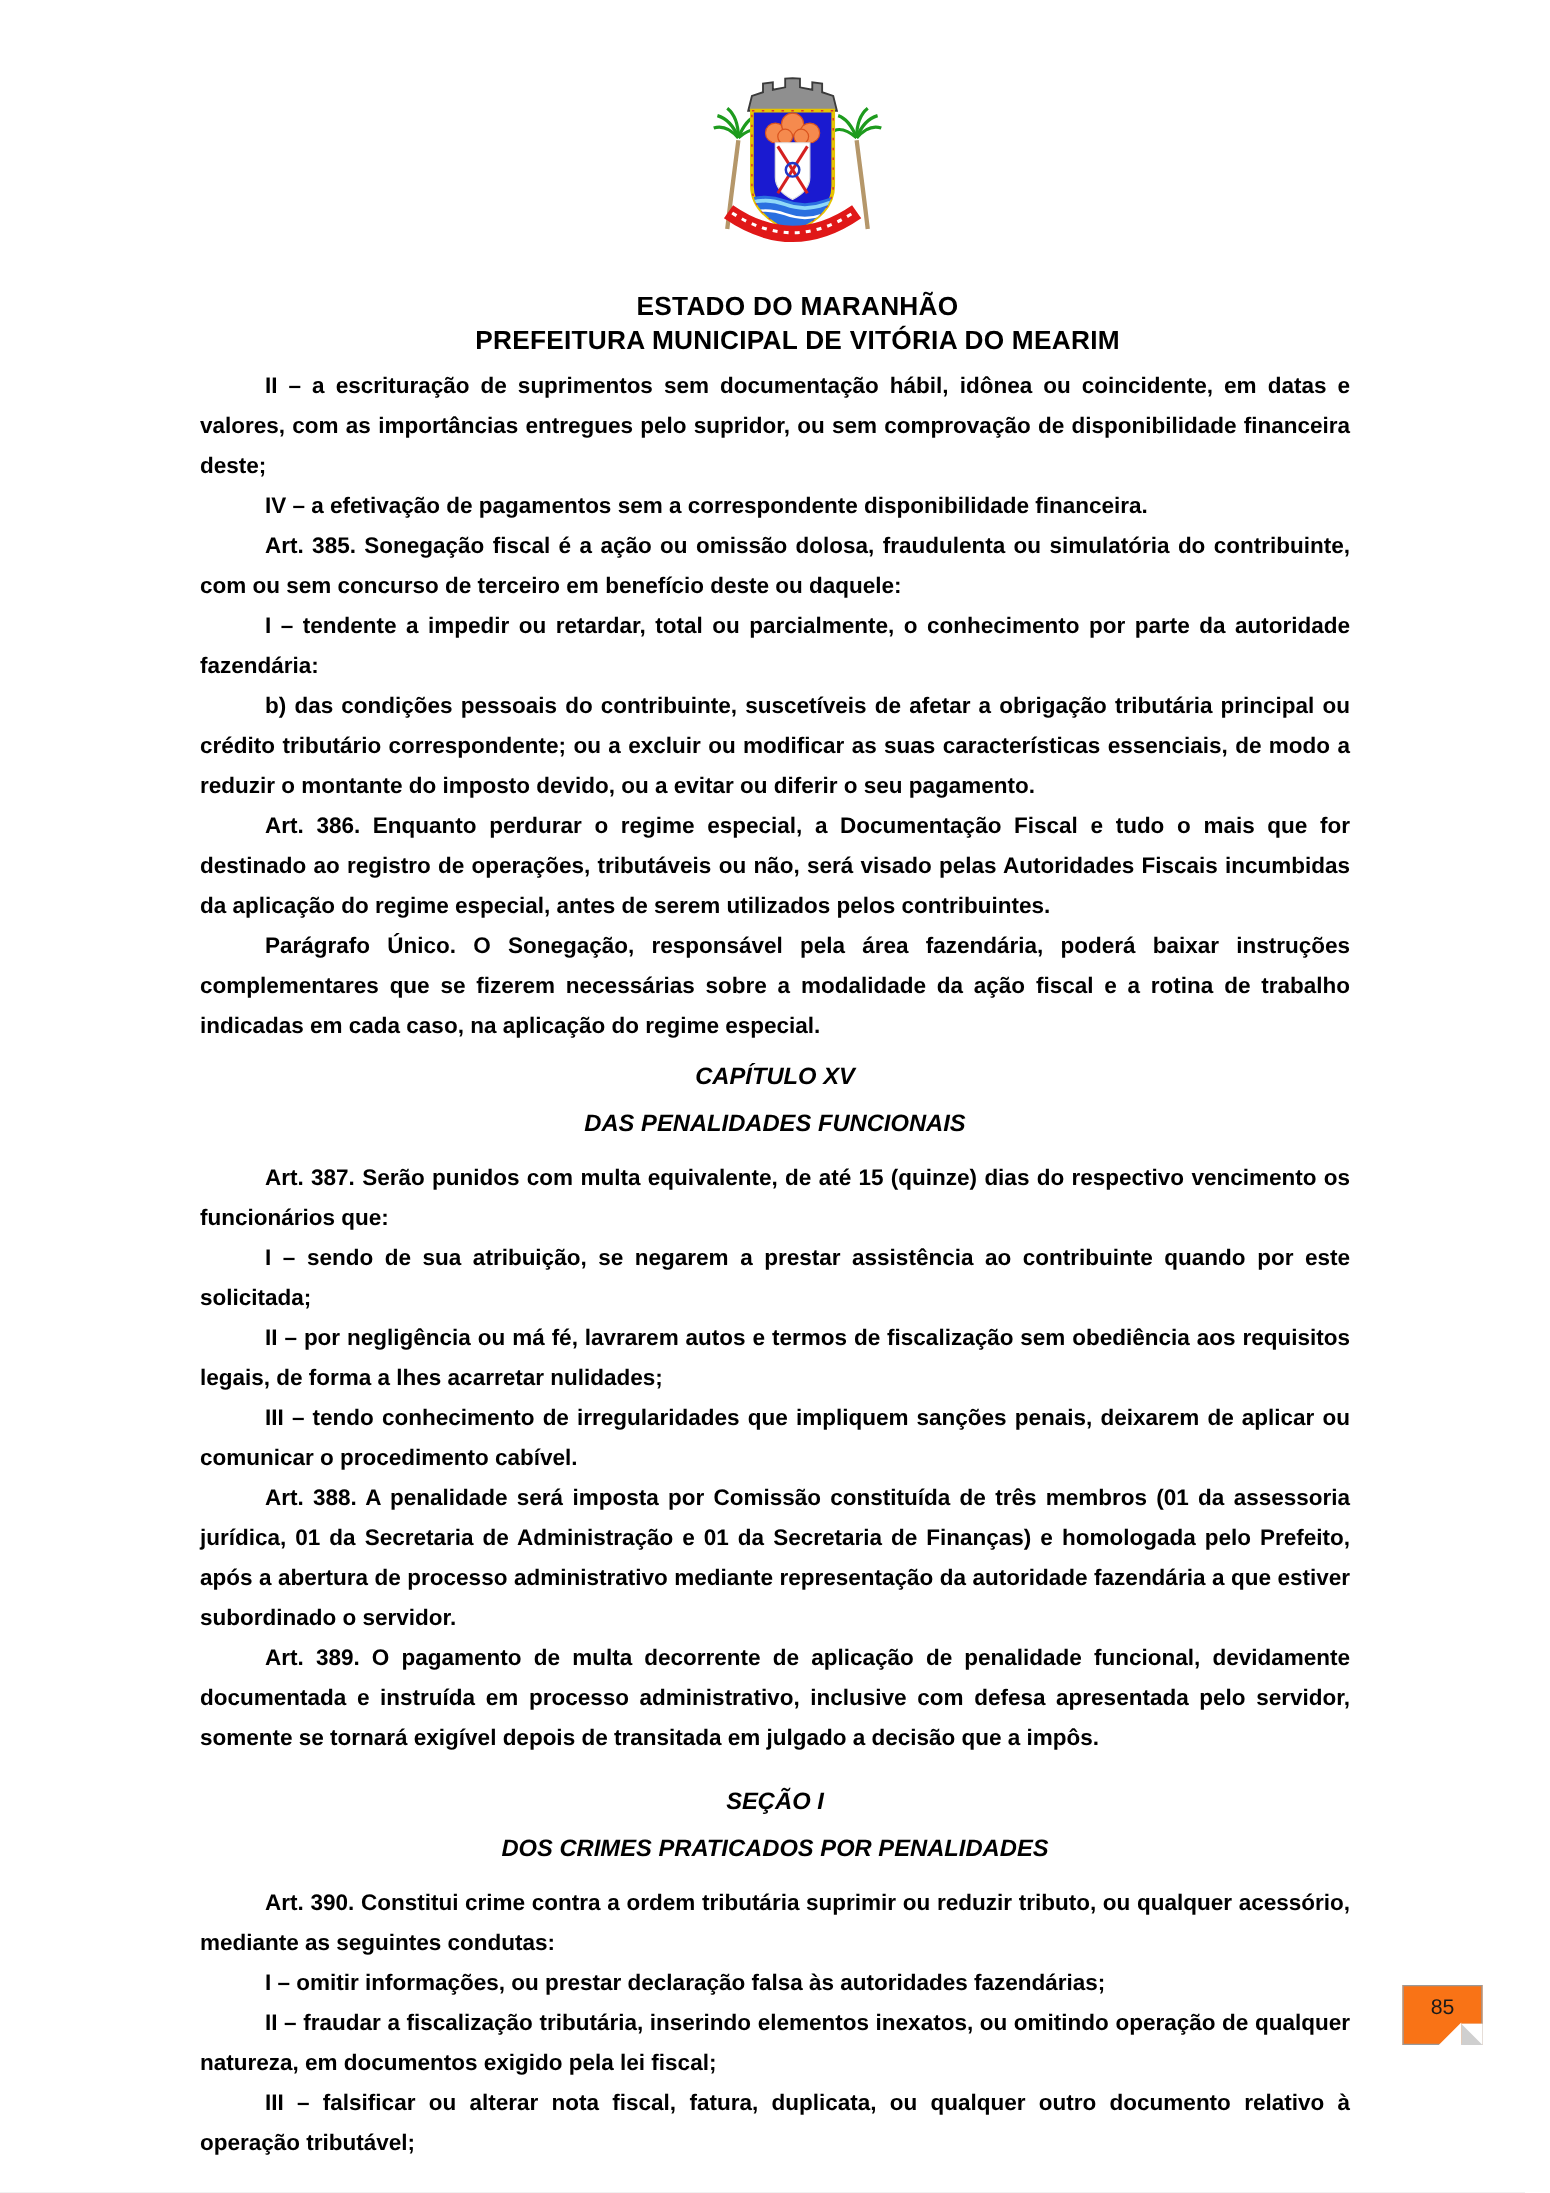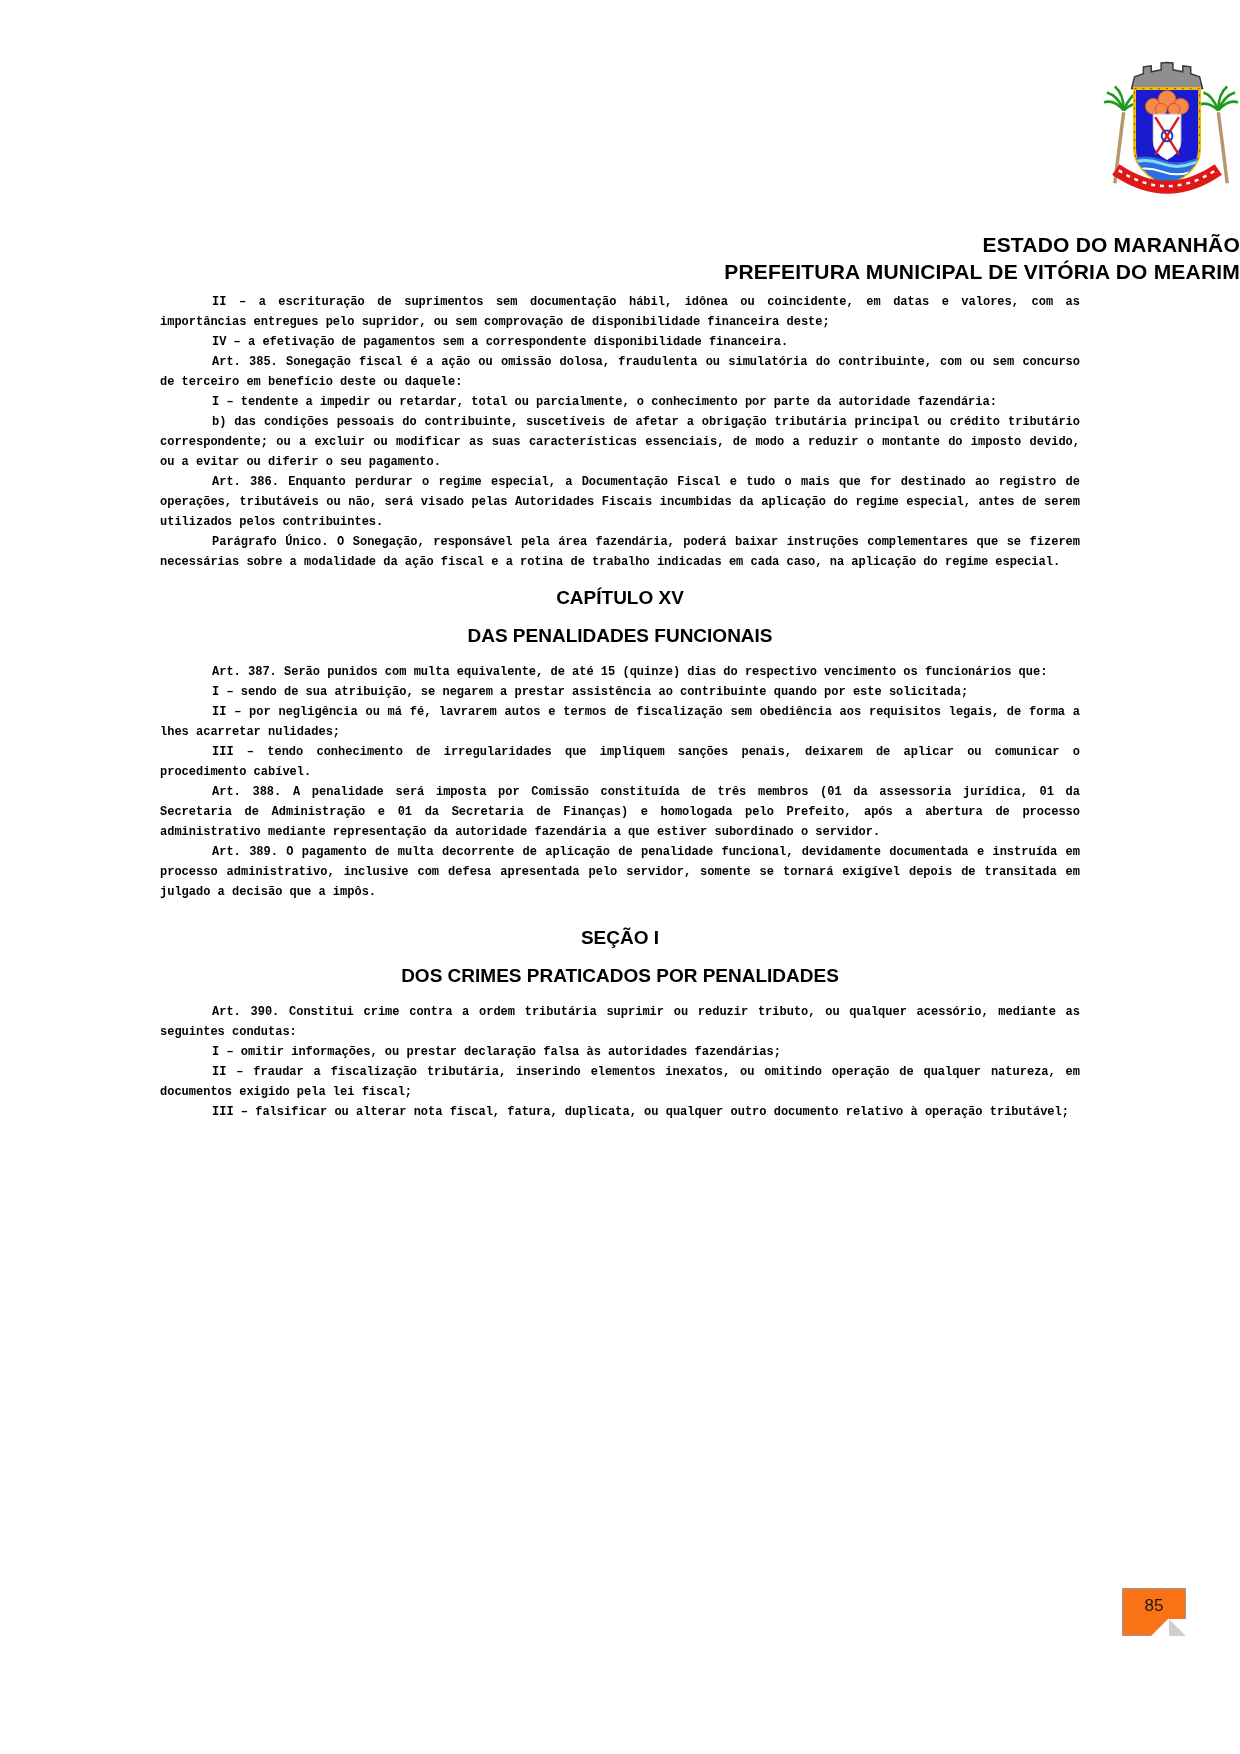--- a/index.html
+++ b/index.html
@@ -7,36 +7,36 @@
   .page {
     position:relative;
     width:1240px; height:1754px;
     margin:0 auto;
     background:#ffffff;
     font-family:"Liberation Sans", sans-serif;
     color:#000;
     overflow:hidden;
   }
   
-  .doc-header { position:absolute; top:55px; left:0; width:100%; text-align:right; }
+  .doc-header { position:absolute; top:55px; left:0; width:100%; text-align:center; }
   .crest { display:inline-block; margin-left:36px; line-height:0; }
   .header-title {
     font-weight:700; font-size:21px; line-height:27px;
     letter-spacing:0.2px; margin-left:36px;
   }
   .header-title.first { margin-top:26px; }
   
   .doc-body { position:absolute; left:160px; top:292px; width:920px; }
   .para {
     margin:0; text-align:justify; text-indent:52px;
-    font-size:12px; font-weight:700; line-height:20px;font-family:Liberation Mono, monospace;
+    font-size:18px; font-weight:700; line-height:32px;
   }
   .heading {
     margin:12px 0 0 0; text-align:center;
-    font-size:19px; font-weight:700; line-height:28px;
+    font-size:19px; font-weight:700; line-height:28px;font-style:italic;
   }
   .heading.spaced { margin-top:22px; }
   .heading.sub { margin:10px 0 12px 0; }
   
   .page-badge {
     position:absolute; left:1122px; top:1588px;
     width:64px; height:48px;
     background:#f97316; border:1px solid #9a9a9a;
     box-sizing:border-box;
   }

